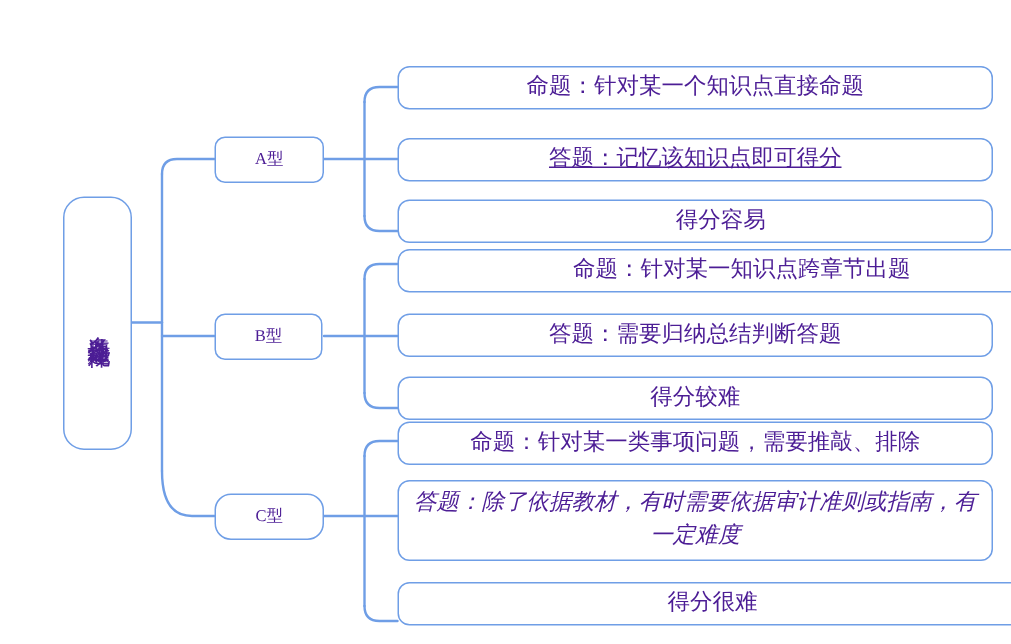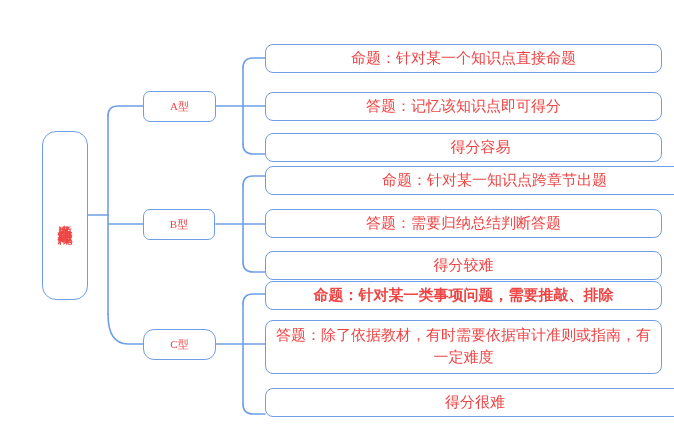--- a/index.html
+++ b/index.html
@@ -31,21 +31,21 @@
   }
   .node {
     position: absolute;
     box-sizing: border-box;
     background: #ffffff;
     border: 1.3px solid #6f9ee6;
     display: flex;
     align-items: center;
     justify-content: center;
     text-align: center;
-    color: #ef4444;
+    color: #4c1d95;
     line-height: 1.28;
   }
   .root {
     border-radius: 14px;
     writing-mode: vertical-rl;
     text-orientation: upright;
     letter-spacing: 1px;
     font-size: 15.5px;
     padding: 4px 0;
   }
@@ -53,20 +53,21 @@
     border-radius: 7px;
     font-size: 11px;
   }
   .leaf {
     border-radius: 8px;
     font-size: 15px;
     padding: 2px 8px;
   }
   .leaf.two-line {
     line-height: 1.45;
+    font-style: italic;
   }
 </style>
 </head>
 <body>
 
 <div id="canvas">
 
   <svg id="connectors" viewBox="0 0 674 429" xmlns="http://www.w3.org/2000/svg">
     <g fill="none" stroke="#6f9ee6" stroke-width="1.6" stroke-linecap="round">
 
@@ -102,24 +103,24 @@
 
   <div class="node root" style="left:42px; top:131px; width:46px; height:169px;">多选题命题规律</div>
 
   <div class="node type-node" style="left:143px; top:91px; width:73px; height:31px;">A型</div>
 
   <div class="node type-node" style="left:143px; top:209px; width:72px; height:31px;">B型</div>
 
   <div class="node type-node" style="left:143px; top:329px; width:73px; height:31px;border-radius:11px;">C型</div>
 
   <div class="node leaf" style="left:265px; top:44px; width:397px; height:29px;">命题：针对某一个知识点直接命题</div>
-  <div class="node leaf" style="left:265px; top:92px; width:397px; height:29px;">答题：记忆该知识点即可得分</div>
+  <div class="node leaf" style="left:265px; top:92px; width:397px; height:29px;text-decoration:underline;">答题：记忆该知识点即可得分</div>
   <div class="node leaf" style="left:265px; top:133px; width:397px; height:29px;padding-left:42px;">得分容易</div>
 
   <div class="node leaf" style="left:265px; top:166px; width:459px; height:29px;">命题：针对某一知识点跨章节出题</div>
   <div class="node leaf" style="left:265px; top:251px; width:397px; height:29px;">得分较难</div>
   <div class="node leaf" style="left:265px; top:209px; width:397px; height:29px;">答题：需要归纳总结判断答题</div>
 
-  <div class="node leaf" style="left:265px; top:281px; width:397px; height:29px;font-weight:bold;">命题：针对某一类事项问题，需要推敲、排除</div>
+  <div class="node leaf" style="left:265px; top:281px; width:397px; height:29px;">命题：针对某一类事项问题，需要推敲、排除</div>
   <div class="node leaf two-line" style="left:265px; top:320px; width:397px; height:54px;">答题：除了依据教材，有时需要依据审计准则或指南，有一定难度</div>
   <div class="node leaf" style="left:265px; top:388px; width:420px; height:29px;">得分很难</div>
 
 </div>
 
 </body></html>

